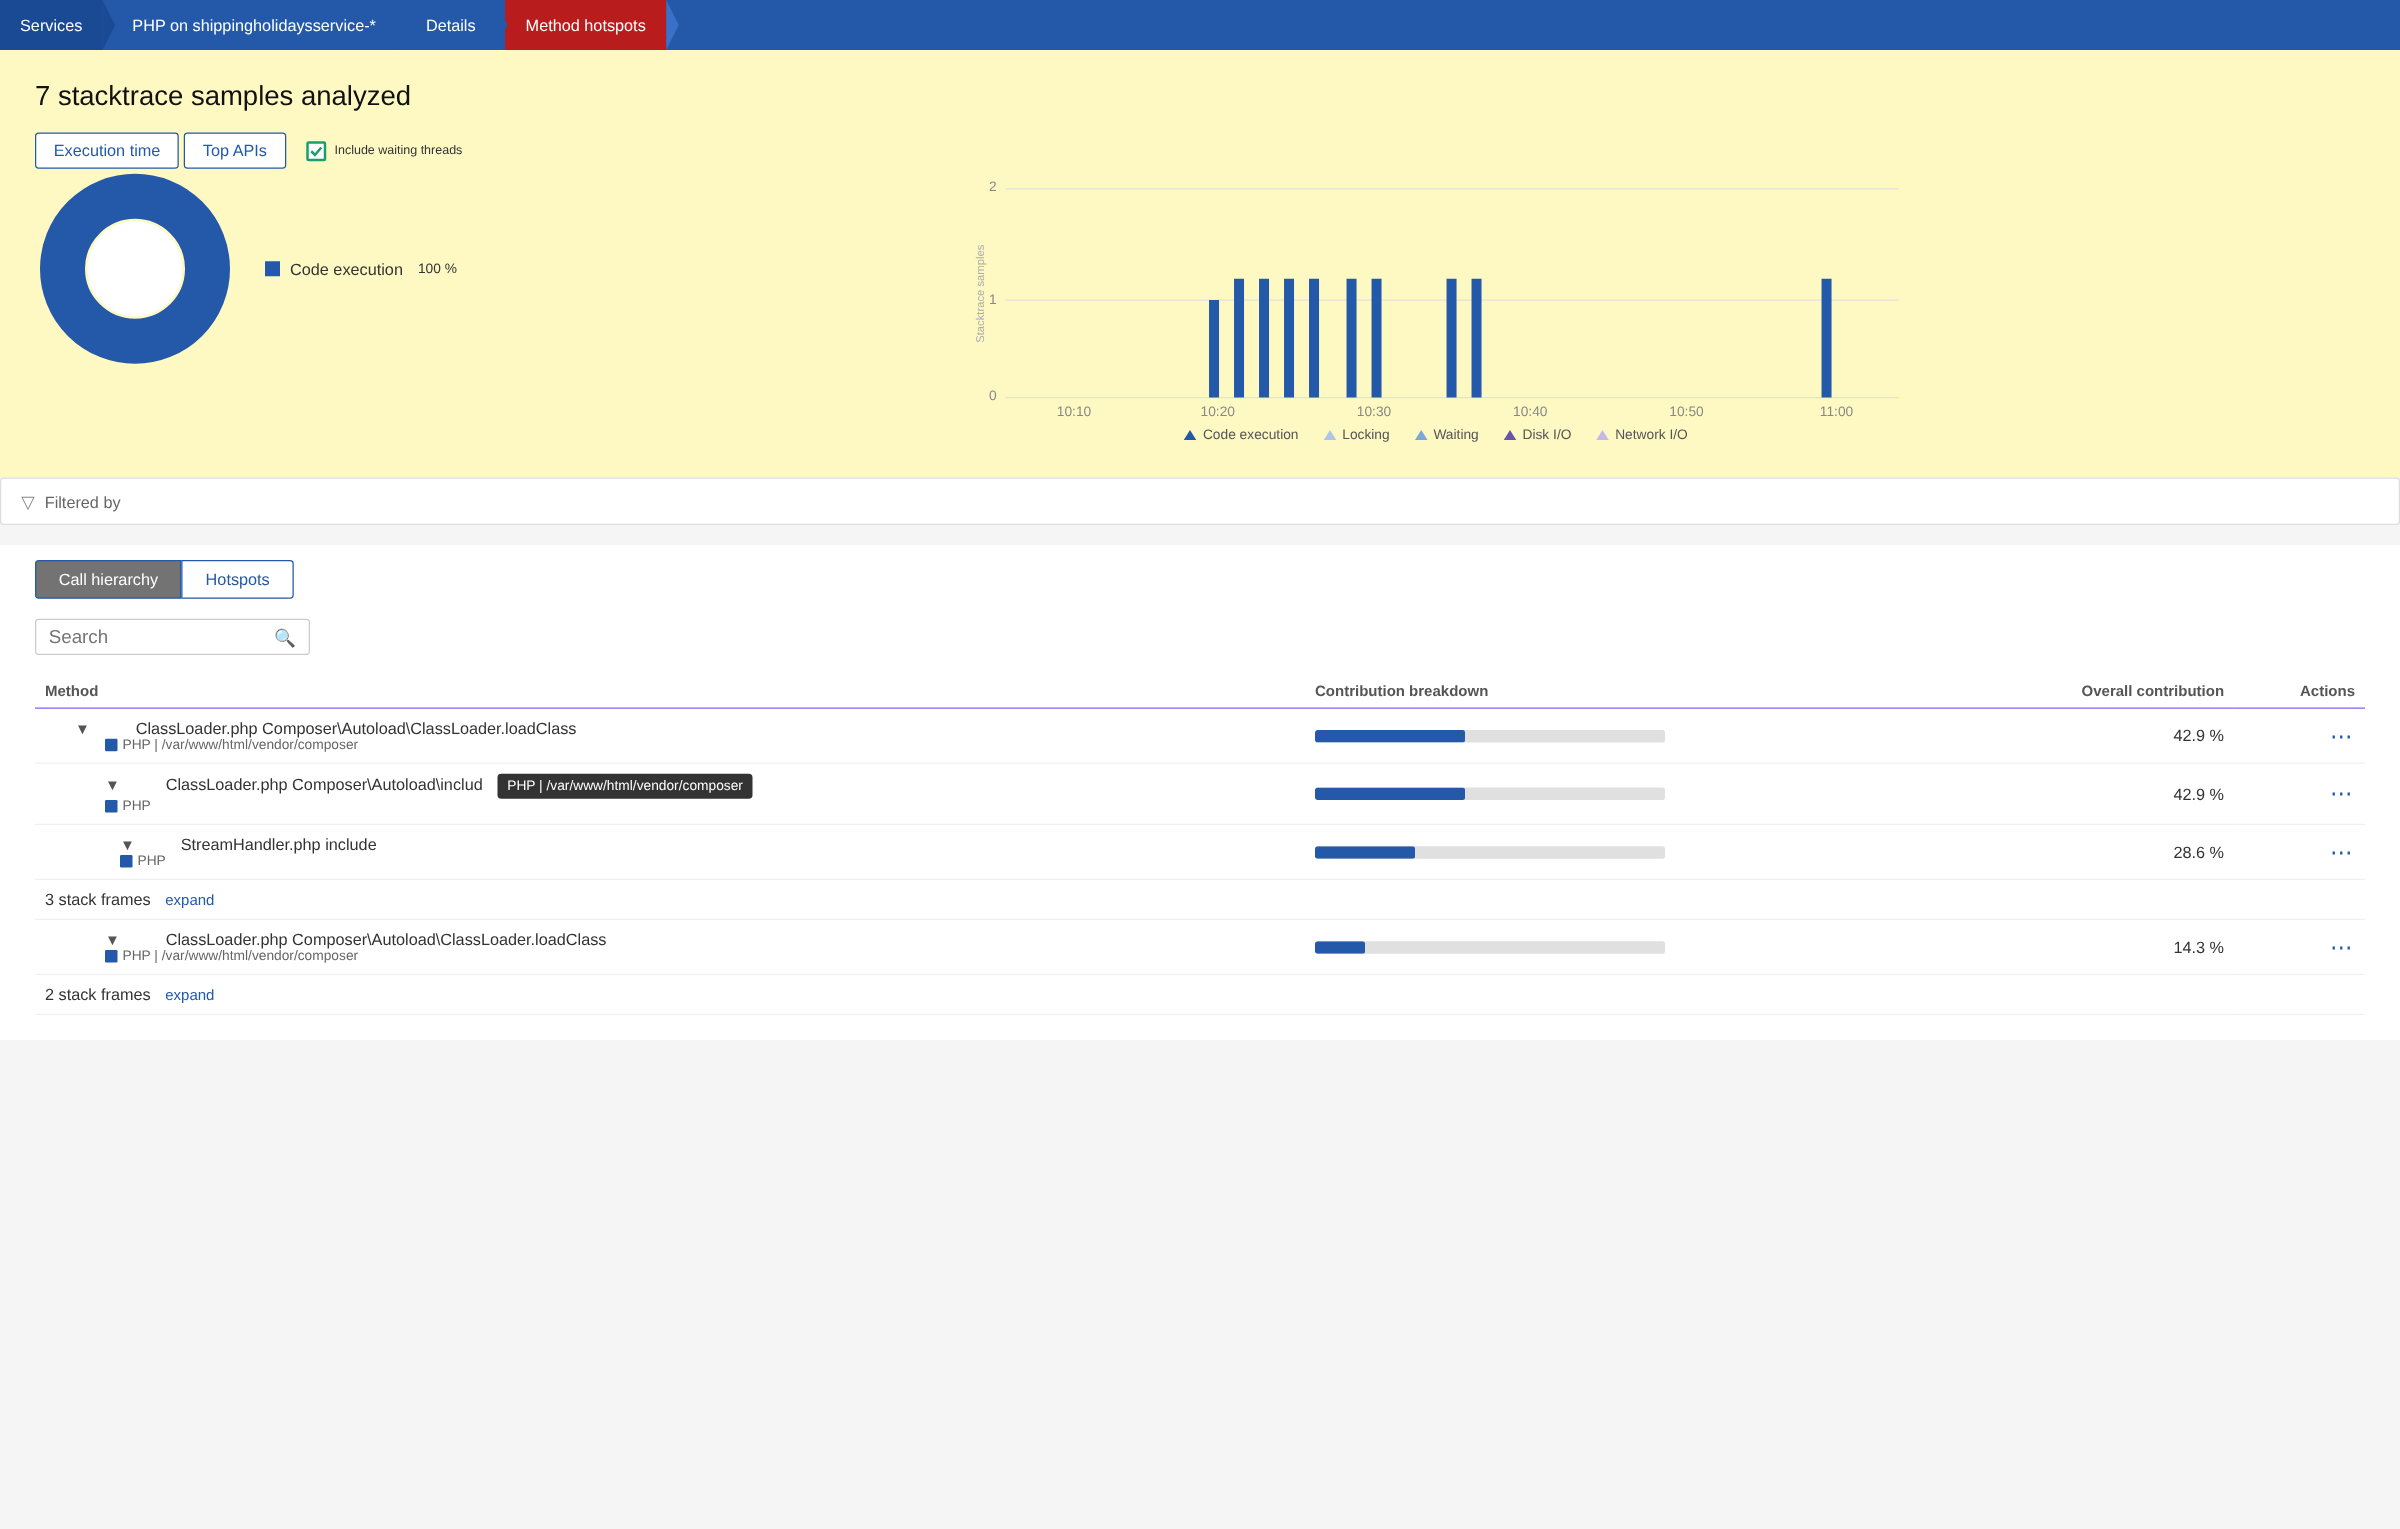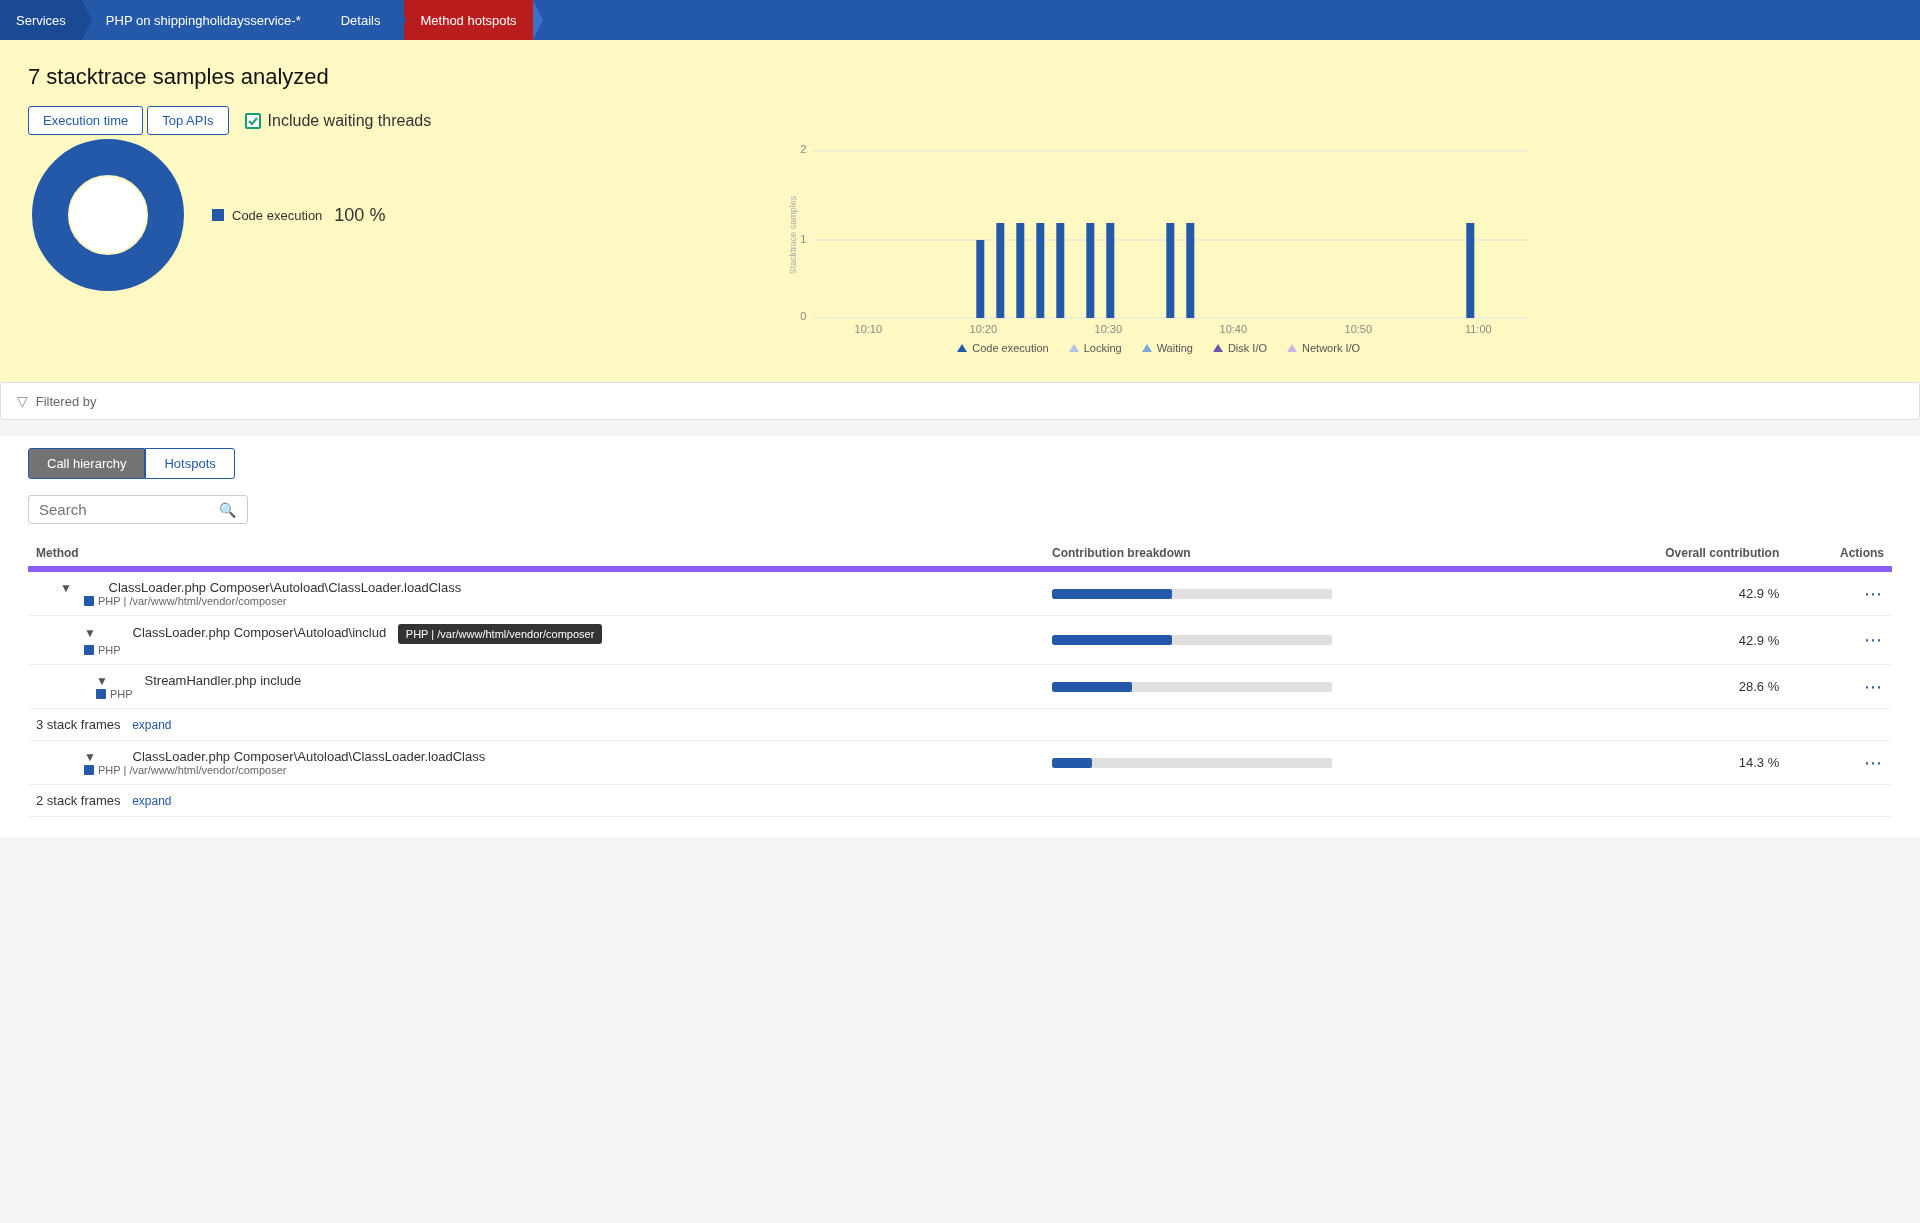--- a/index.html
+++ b/index.html
@@ -69,21 +69,21 @@
     }
     .tab-btn.active {
       background: #fff;
       color: #2359a8;
       border-color: #2359a8;
     }
     .checkbox-label {
       display: flex;
       align-items: center;
       gap: 7px;
-      font-size: 16px;
+      font-size: 10px;
       color: #333;
       margin-left: 12px;
       cursor: pointer;
     }
     .checkbox-icon {
       width: 16px;
       height: 16px;
       border: 2px solid #1a9e6e;
       border-radius: 2px;
       background: #fff;
@@ -116,21 +116,21 @@
       align-items: center;
       gap: 8px;
       font-size: 13px;
     }
     .legend-dot {
       width: 12px;
       height: 12px;
       background: #2359a8;
       flex-shrink: 0;
     }
-    .legend-pct { font-size: 18px; color: #333; margin-left: 4px; }
+    .legend-pct { font-size: 11px; color: #333; margin-left: 4px; }
 
     
     .line-chart-area {
       flex: 1;
       position: relative;
     }
 
     
     .filter-bar {
       border: 1px solid #ddd;
@@ -189,21 +189,21 @@
     .search-icon { color: #888; font-size: 14px; margin-left: 4px; }
 
     
     .method-table { width: 100%; border-collapse: collapse; }
     .method-table th {
       text-align: left;
       font-size: 12px;
       font-weight: 600;
       color: #555;
       padding: 6px 8px;
-      border-bottom: 6px solid #8b5cf6;
+      border-bottom: 1px solid #8b5cf6;
     }
     .method-table th.right { text-align: right; }
     .method-table td {
       padding: 8px 8px;
       vertical-align: middle;
       border-bottom: 1px solid #f0f0f0;
       font-size: 13px;
     }
     .method-name {
       font-size: 13px;

